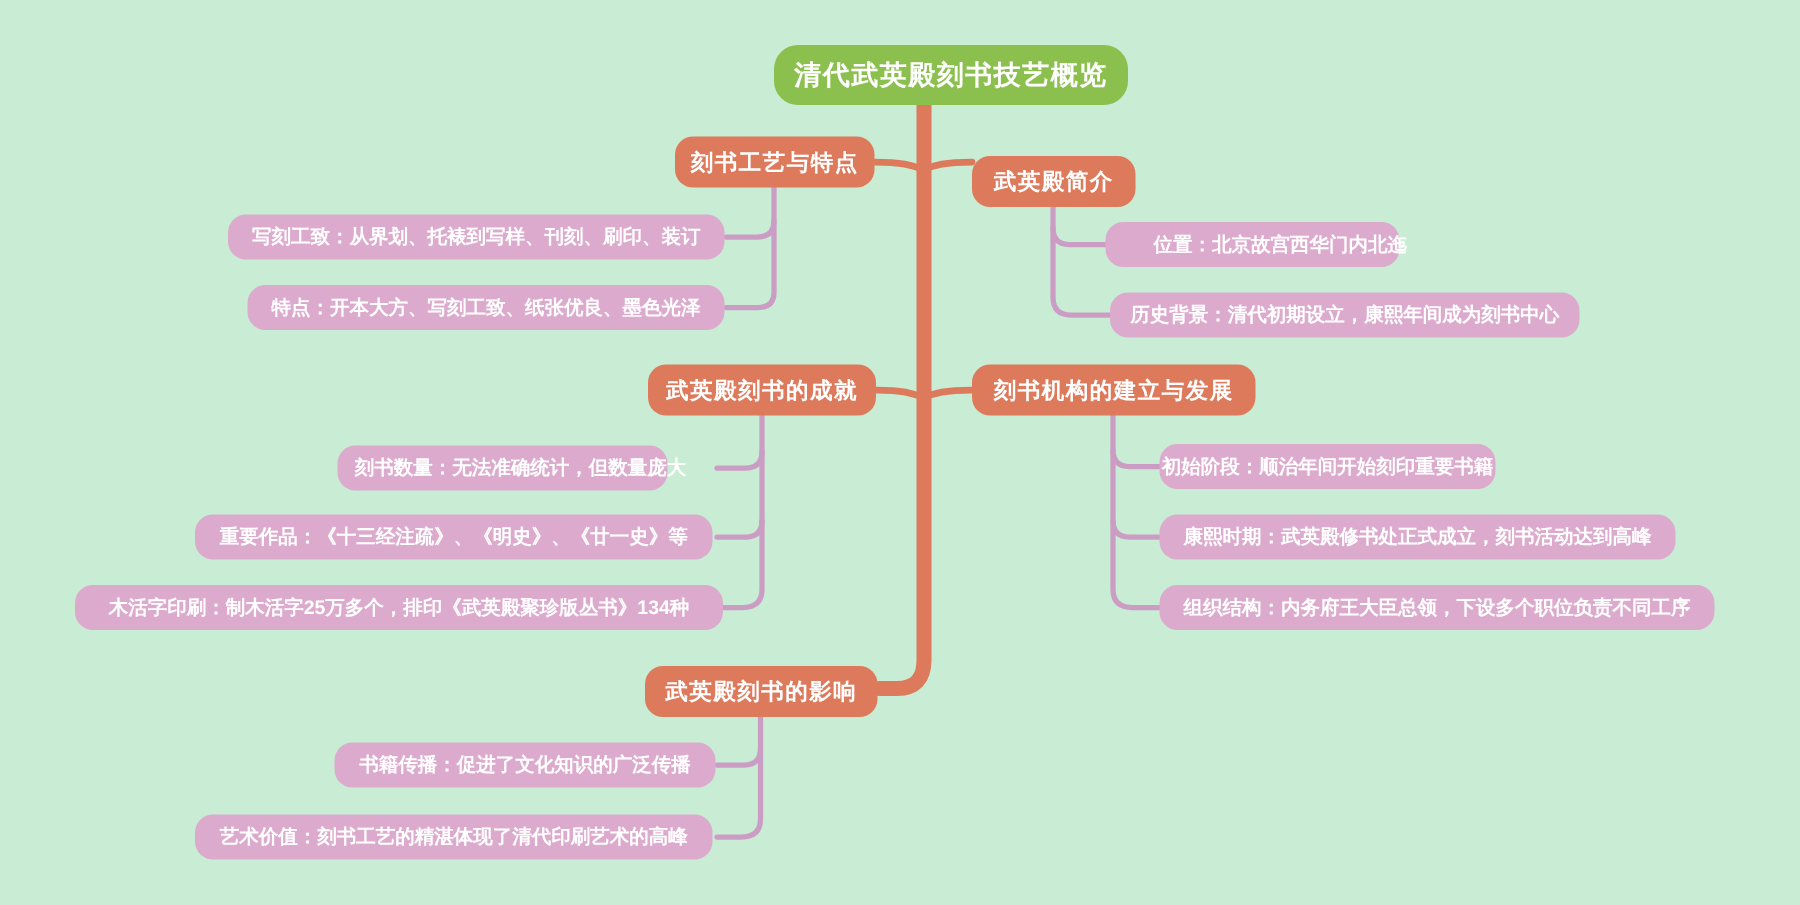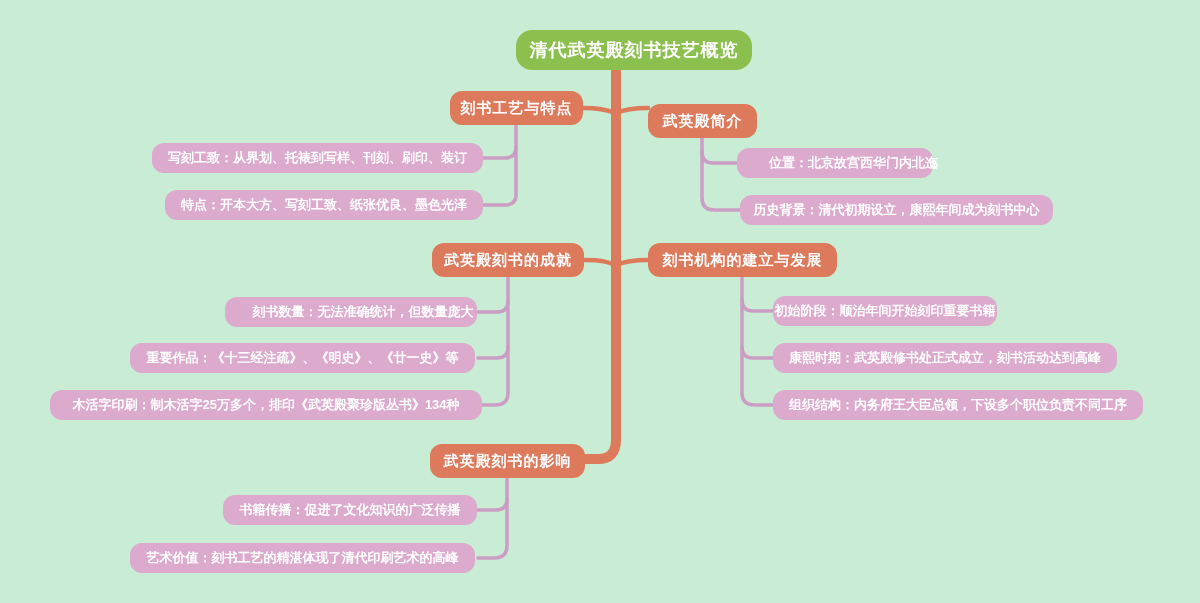--- a/index.html
+++ b/index.html
@@ -103,21 +103,21 @@
   <div class="node main" style="left:432px; top:243px; width:152px; height:34px;">武英殿刻书的成就</div>
   <div class="node main" style="left:648px; top:243px; width:189px; height:34px;">刻书机构的建立与发展</div>
   <div class="node main" style="left:430px; top:444px; width:155px; height:34px;">武英殿刻书的影响</div>
 
   <div class="node leaf" style="left:152px; top:143px; width:331px; height:30px;">写刻工致：从界划、托裱到写样、刊刻、刷印、装订</div>
   <div class="node leaf" style="left:165px; top:190px; width:318px; height:30px;">特点：开本大方、写刻工致、纸张优良、墨色光泽</div>
 
   <div class="node leaf" style="left:737px; top:148px; width:196px; height:30px;padding-left:37px;">位置：北京故宫西华门内北迤</div>
   <div class="node leaf" style="left:740px; top:195px; width:313px; height:30px;">历史背景：清代初期设立，康熙年间成为刻书中心</div>
 
-  <div class="node leaf" style="left:225px; top:297px; width:252px; height:30px;padding-left:24px;">刻书数量：无法准确统计，但数量庞大</div>
+  <div class="node leaf" style="left:225px; top:297px; width:220px; height:30px;padding-left:24px;">刻书数量：无法准确统计，但数量庞大</div>
   <div class="node leaf" style="left:130px; top:343px; width:345px; height:30px;">重要作品：《十三经注疏》、《明史》、《廿一史》等</div>
   <div class="node leaf" style="left:50px; top:390px; width:432px; height:30px;">木活字印刷：制木活字25万多个，排印《武英殿聚珍版丛书》134种</div>
 
   <div class="node leaf" style="left:773px; top:296px; width:224px; height:30px;">初始阶段：顺治年间开始刻印重要书籍</div>
   <div class="node leaf" style="left:773px; top:343px; width:344px; height:30px;">康熙时期：武英殿修书处正式成立，刻书活动达到高峰</div>
   <div class="node leaf" style="left:773px; top:390px; width:370px; height:30px;">组织结构：内务府王大臣总领，下设多个职位负责不同工序</div>
 
   <div class="node leaf" style="left:223px; top:495px; width:254px; height:30px;">书籍传播：促进了文化知识的广泛传播</div>
   <div class="node leaf" style="left:130px; top:543px; width:345px; height:30px;text-align:center;">艺术价值：刻书工艺的精湛体现了清代印刷艺术的高峰</div>
 

